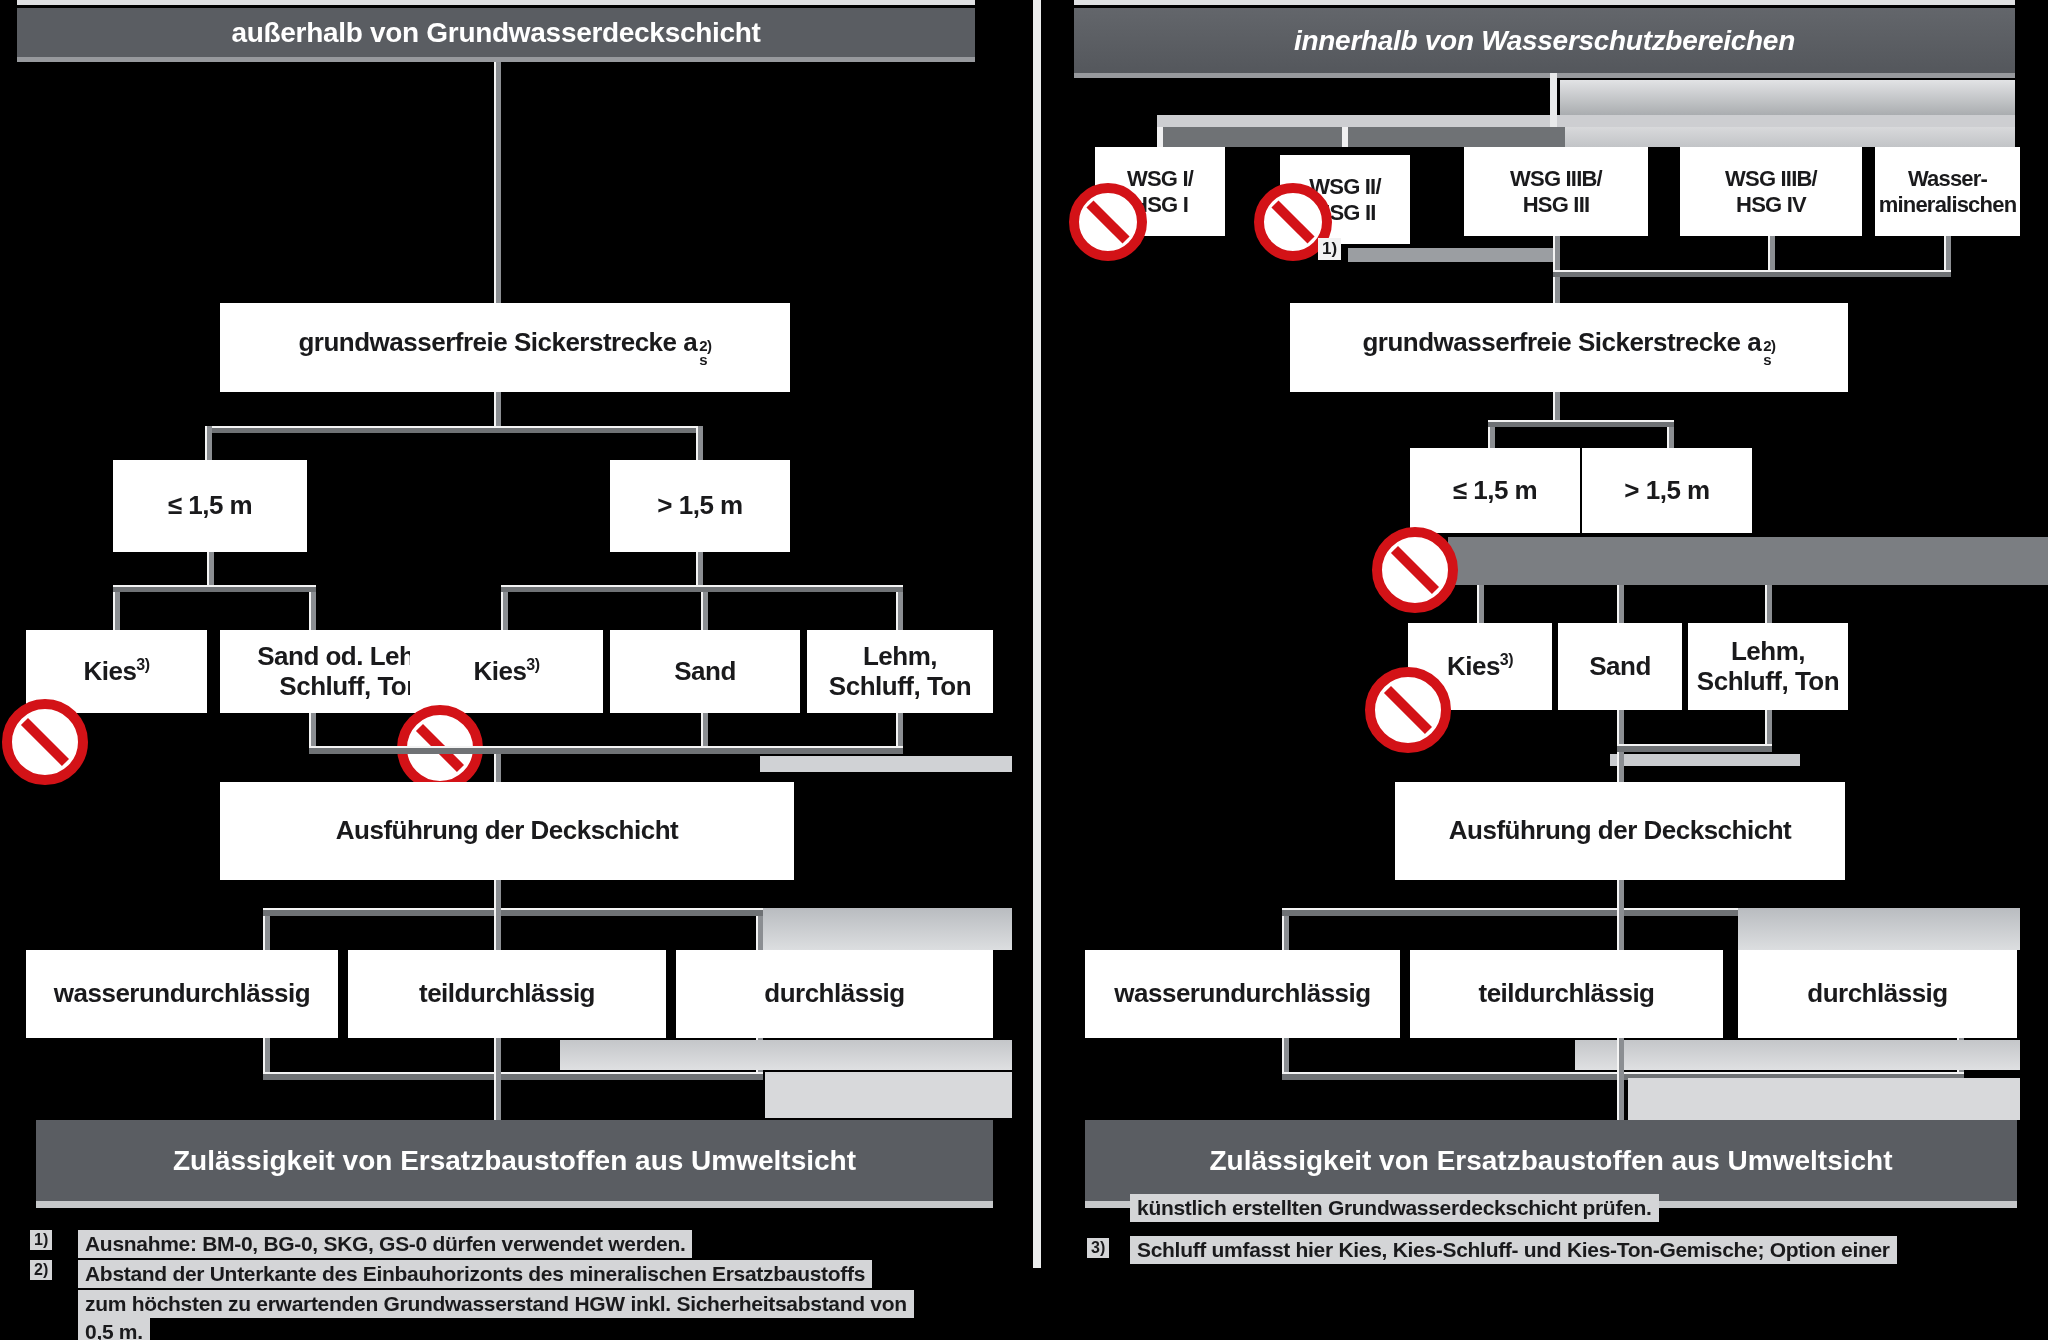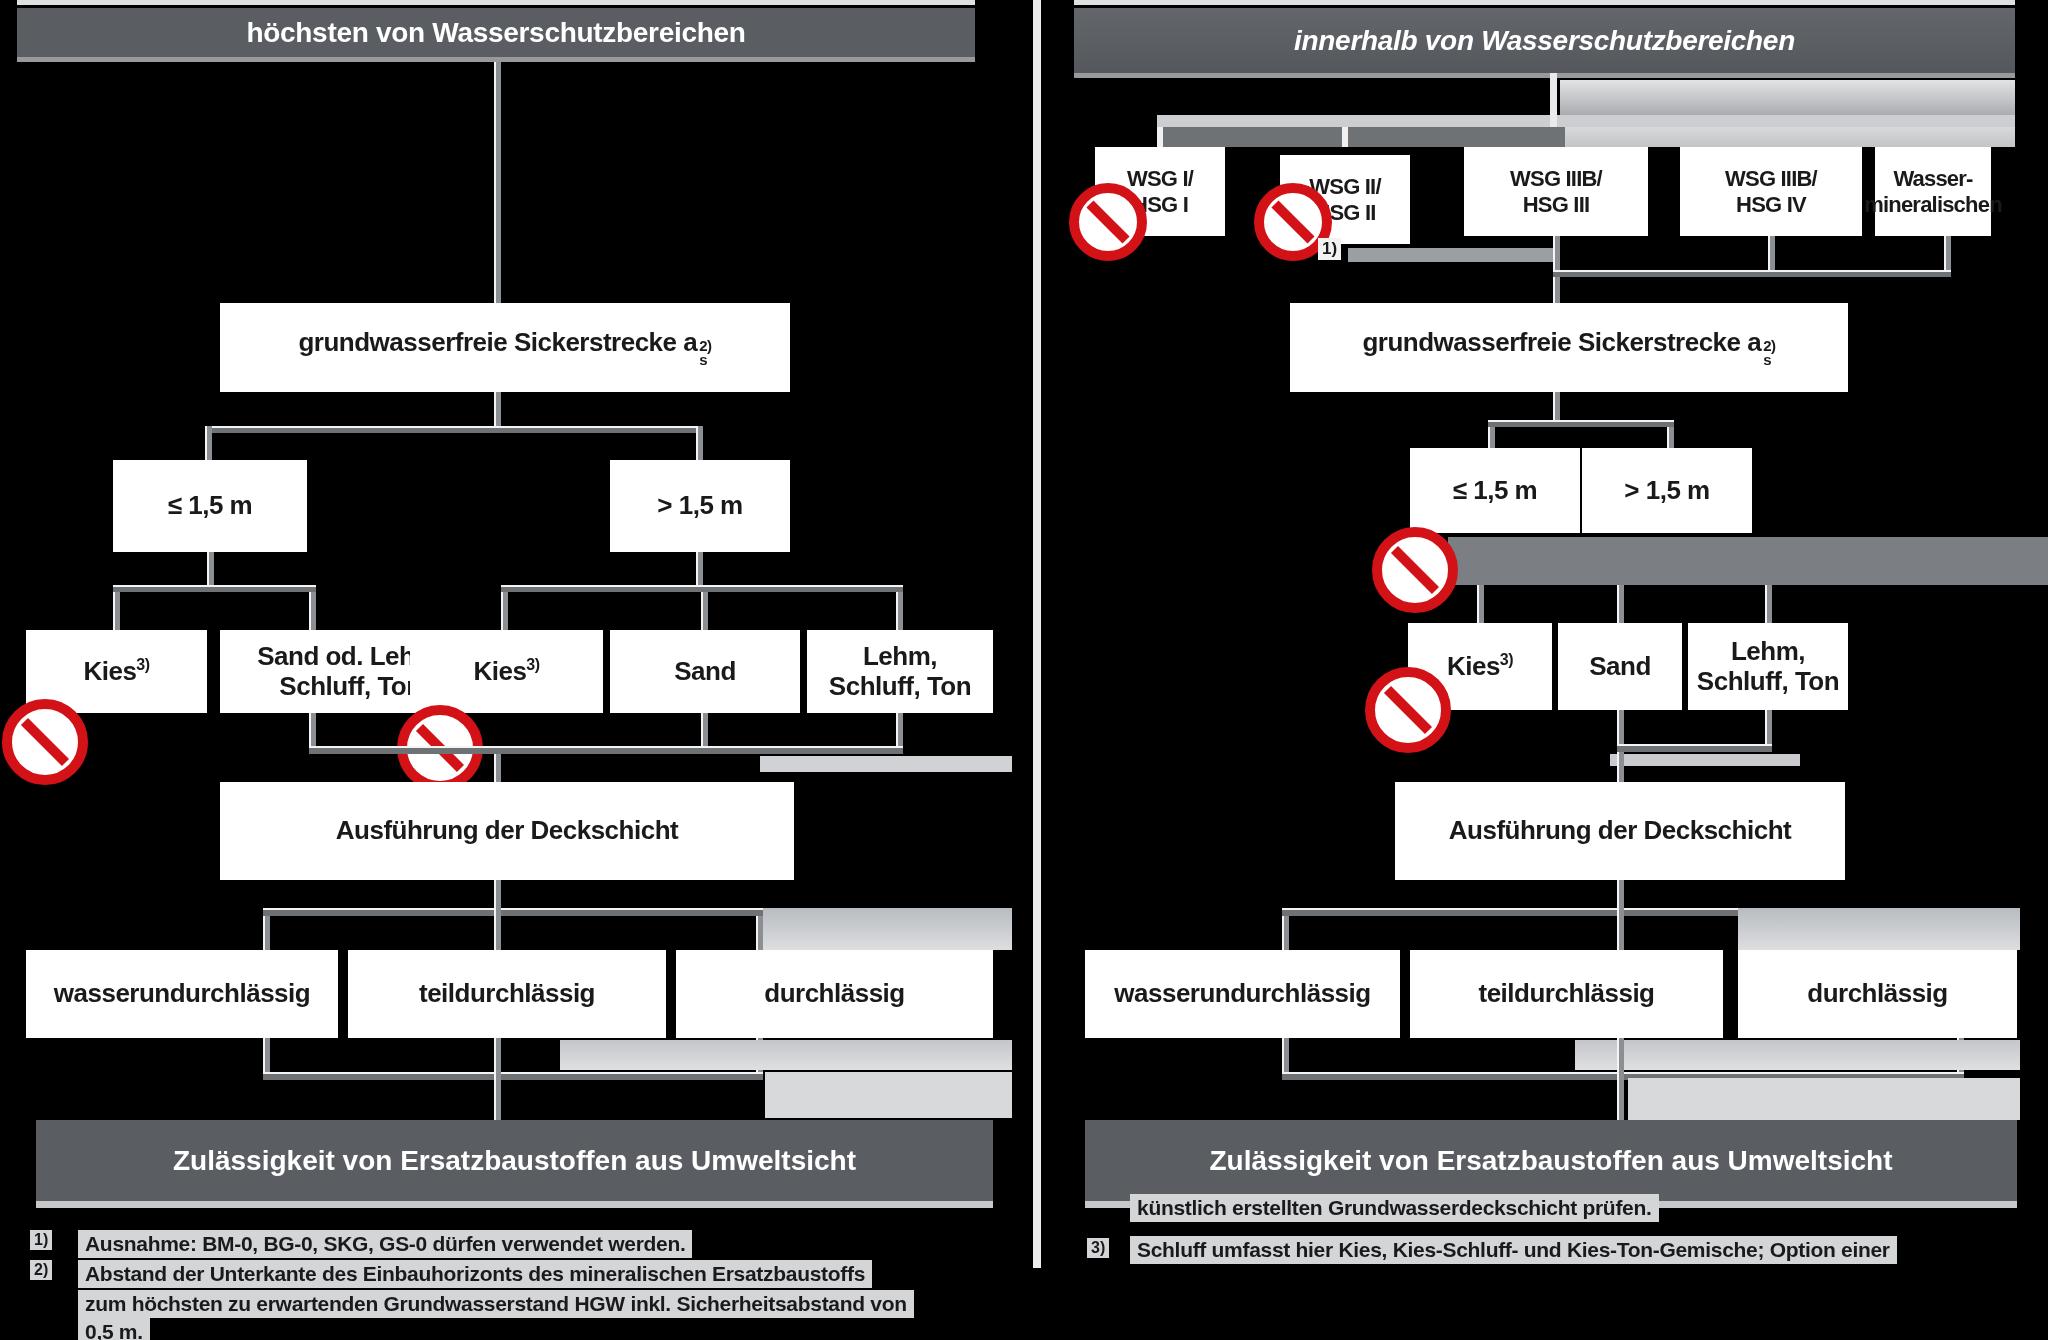--- a/index.html
+++ b/index.html
@@ -29,21 +29,21 @@
 </head>
 <body>
 
 <div id="canvas">
 
   <div class="abs" style="left:1033px;top:0;width:8px;height:1268px;background:#eceded;"></div>
 
   <div>
     <div class="abs" style="left:17px;top:0;width:958px;height:5px;background:#dfe0e2;"></div>
     <div class="hdr" style="left:17px;top:8px;width:958px;height:49px;">
-      <span>höchsten von Wasserschutzbereichen</span>
+      <span>außerhalb von Grundwasserdeckschicht</span>
     </div>
 
     <div class="vl" style="left:494px;top:62px;height:241px;"></div>
 
     <div class="box" style="left:220px;top:303px;width:570px;height:89px;">
       <span>
         <span>grundwasserfreie Sickerstrecke a</span><span class="stack">
             <span>2)</span>
             <span>s</span>
           </span>
@@ -164,21 +164,21 @@
       <span>HSG II</span>
     </div>
     <div class="box wsg" style="left:1464px;top:147px;width:184px;height:89px;">
       <span>WSG IIIB/</span>
       <span>HSG III</span>
     </div>
     <div class="box wsg" style="left:1680px;top:147px;width:182px;height:89px;">
       <span>WSG IIIB/</span>
       <span>HSG IV</span>
     </div>
-    <div class="box wsg" style="left:1875px;top:147px;width:116px;height:89px;">
+    <div class="box wsg" style="left:1875px;top:147px;width:145px;height:89px;">
       <span>Wasser-</span>
       <span>mineralischen</span>
     </div>
 
     <div class="ban" style="left:1069px;top:183px;width:78px;height:78px;"></div>
     <div class="ban" style="left:1254px;top:183px;width:78px;height:78px;"></div>
     <div class="small-sup-patch" style="left:1318px;top:238px;">1)</div>
     <div class="band" style="left:1348px;top:248px;width:208px;height:14px;background:#9b9ea2;"></div>
 
     <div class="vl" style="left:1553px;top:236px;height:34px;"></div>

